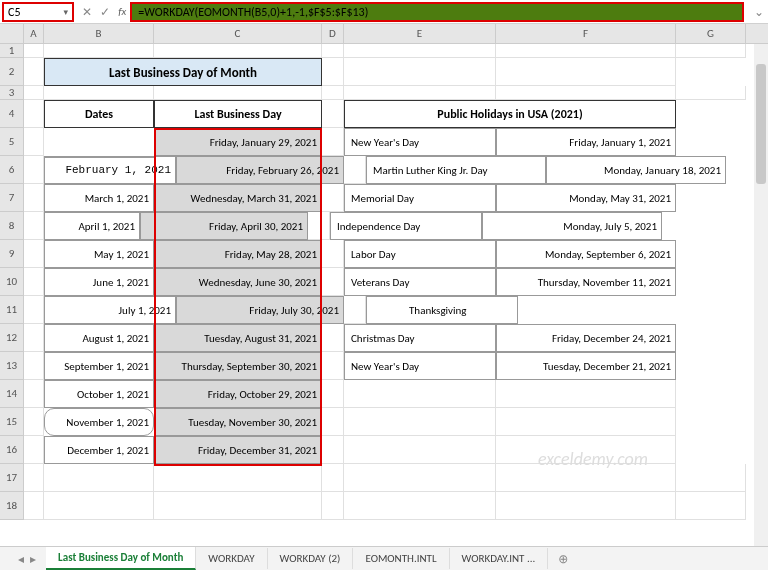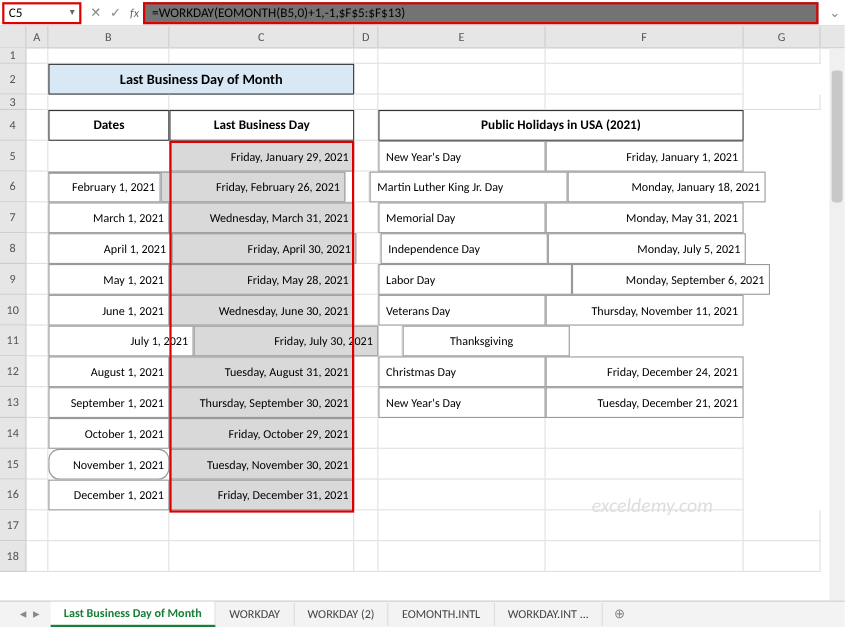--- a/index.html
+++ b/index.html
@@ -3,21 +3,21 @@
 <meta charset="utf-8">
 <style>
 * { box-sizing: border-box; margin: 0; padding: 0; }
 body { font-family: Calibri, Arial, sans-serif; font-size: 12px; background: #fff; width: 768px; height: 570px; position: relative; overflow: hidden; }
 
 .formula-bar { display: flex; align-items: center; height: 24px; border-bottom: 1px solid #d0d0d0; background: #fff; }
 .name-box { width: 72px; height: 20px; border: 2px solid #d00; padding: 2px 4px; display: flex; align-items: center; background: #fff; margin-left: 2px; }
 .name-box-drop { margin-left: auto; font-size: 9px; color: #666; }
 .fb-icons { display: flex; gap: 8px; padding: 0 8px; color: #888; }
 .fx-label { font-style: italic; font-size: 11px; color: #666; padding-right: 4px; }
-.formula-input { flex: 1; height: 20px; border: 2px solid #d00; padding: 2px 6px; display: flex; align-items: center; background: #737373; margin-right: 6px; }
+.formula-input { flex: 1; height: 20px; border: 2px solid #d00; padding: 2px 6px; display: flex; align-items: center; background: #4d7c0f; margin-right: 6px; }
 .expand-btn { width: 18px; text-align: center; color: #888; }
 
 .col-headers { display: flex; height: 20px; background: #e6e6e6; border-bottom: 1px solid #ccc; }
 .corner { width: 24px; border-right: 1px solid #ccc; background: #e6e6e6; }
 .col-h { border-right: 1px solid #ccc; text-align: center; line-height: 20px; color: #555; font-size: 11px; }
 .col-A { width: 20px; } .col-B { width: 110px; } .col-C { width: 168px; }
 .col-D { width: 22px; } .col-E { width: 152px; } .col-F { width: 180px; } .col-G { width: 70px; }
 
 .grid { position: relative; }
 .row { display: flex; height: 28px; }
@@ -117,51 +117,51 @@
       <div class="cell " style="width: 20px;"></div>
       <div class="cell data-cell" style="width: 110px; margin-top: 28px;">January 1, 2021</div>
       <div class="cell data-cell sel-cell" style="width: 168px;">Friday, January 29, 2021</div>
       <div class="cell " style="width: 22px;"></div>
       <div class="cell data-cell-left" style="width: 152px;">New Year's Day</div>
       <div class="cell data-cell" style="width: 180px;">Friday, January 1, 2021</div>
     </div>
     <div class="row">
       <div class="row-h">6</div>
       <div class="cell " style="width: 20px;"></div>
-      <div class="cell data-cell" style="width: 102px;">February 1, 2021</div>
+      <div class="cell data-cell" style="width: 132px; font-family: Liberation Mono, monospace;">February 1, 2021</div>
       <div class="cell data-cell sel-cell" style="width: 168px;">Friday, February 26, 2021</div>
       <div class="cell " style="width: 22px;"></div>
       <div class="cell data-cell-left" style="width: 180px;">Martin Luther King Jr. Day</div>
       <div class="cell data-cell" style="width: 180px;">Monday, January 18, 2021</div>
     </div>
     <div class="row">
       <div class="row-h">7</div>
       <div class="cell " style="width: 20px;"></div>
       <div class="cell data-cell" style="width: 110px;">March 1, 2021</div>
       <div class="cell data-cell sel-cell" style="width: 168px;">Wednesday, March 31, 2021</div>
       <div class="cell " style="width: 22px;"></div>
       <div class="cell data-cell-left" style="width: 152px;">Memorial Day</div>
       <div class="cell data-cell" style="width: 180px;">Monday, May 31, 2021</div>
     </div>
     <div class="row">
       <div class="row-h">8</div>
       <div class="cell " style="width: 20px;"></div>
-      <div class="cell data-cell" style="width: 112px;">April 1, 2021</div>
+      <div class="cell data-cell" style="width: 96px;">April 1, 2021</div>
       <div class="cell data-cell sel-cell" style="width: 168px;">Friday, April 30, 2021</div>
       <div class="cell " style="width: 22px;"></div>
       <div class="cell data-cell-left" style="width: 152px;">Independence Day</div>
       <div class="cell data-cell" style="width: 180px;">Monday, July 5, 2021</div>
     </div>
     <div class="row">
       <div class="row-h">9</div>
       <div class="cell " style="width: 20px;"></div>
       <div class="cell data-cell" style="width: 110px;">May 1, 2021</div>
       <div class="cell data-cell sel-cell" style="width: 168px;">Friday, May 28, 2021</div>
       <div class="cell " style="width: 22px;"></div>
-      <div class="cell data-cell-left" style="width: 176px;">Labor Day</div>
+      <div class="cell data-cell-left" style="width: 152px;">Labor Day</div>
       <div class="cell data-cell" style="width: 180px;">Monday, September 6, 2021</div>
     </div>
     <div class="row">
       <div class="row-h">10</div>
       <div class="cell " style="width: 20px;"></div>
       <div class="cell data-cell" style="width: 110px;">June 1, 2021</div>
       <div class="cell data-cell sel-cell" style="width: 168px;">Wednesday, June 30, 2021</div>
       <div class="cell " style="width: 22px;"></div>
       <div class="cell data-cell-left" style="width: 152px;">Veterans Day</div>
       <div class="cell data-cell" style="width: 180px;">Thursday, November 11, 2021</div>

